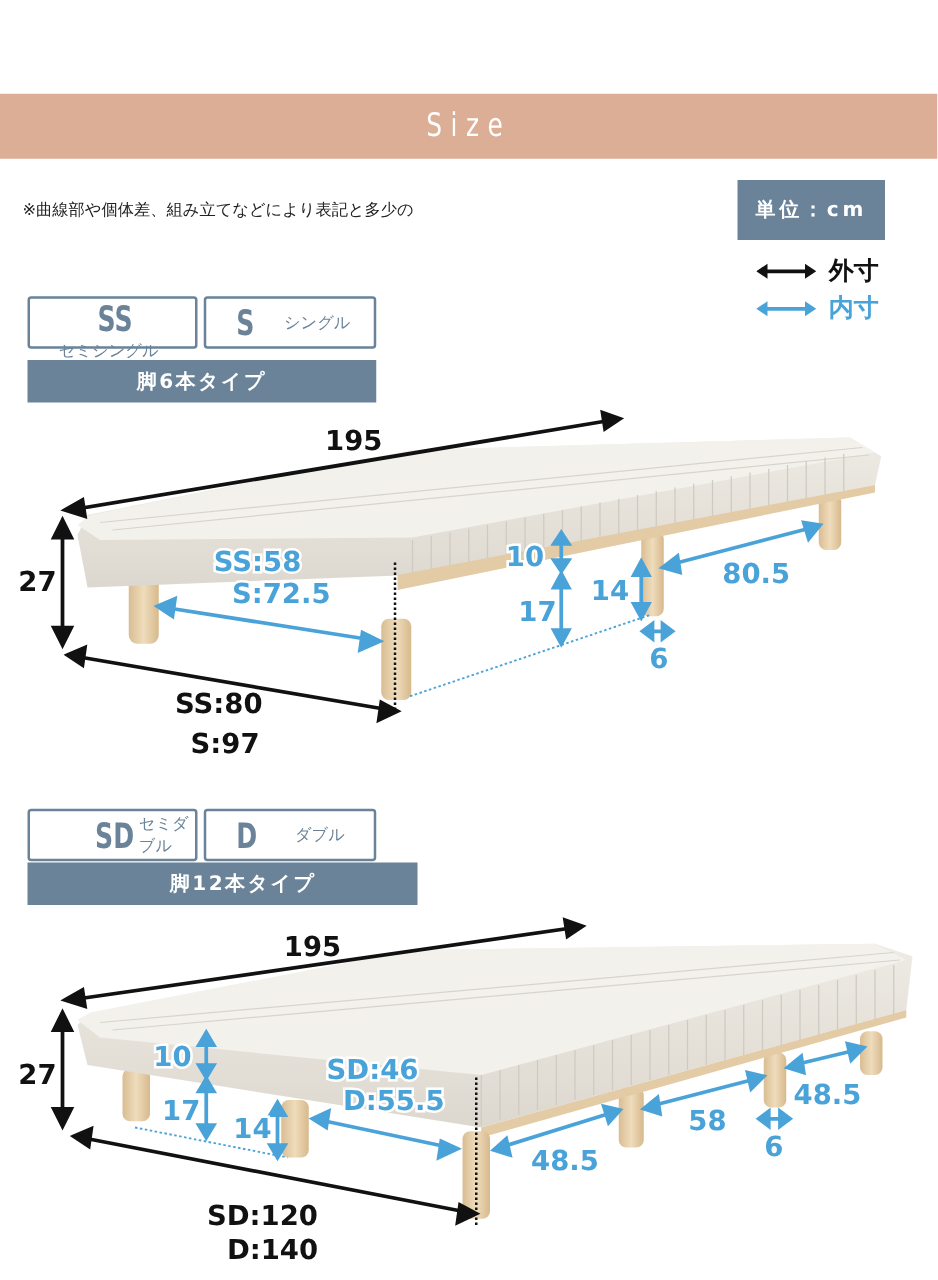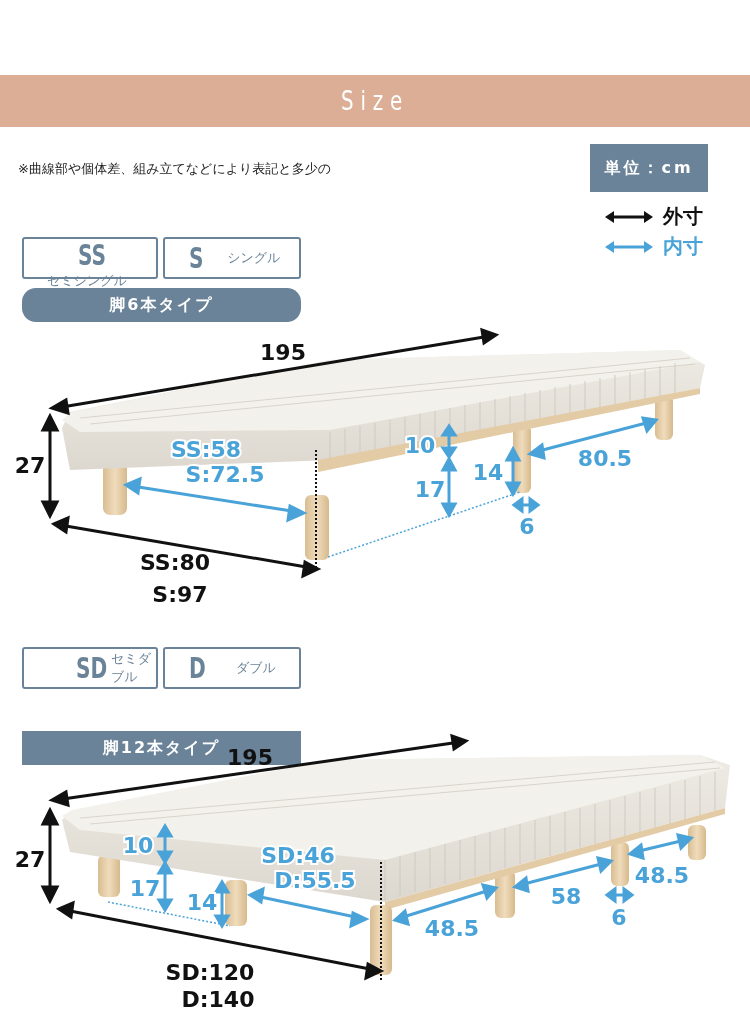--- a/index.html
+++ b/index.html
@@ -51,21 +51,21 @@
 </div>
 
 <div class="abs sizebox" style="left:22px; top:237px; width:136px;flex-direction:column;">
   <span class="code">SS</span>
   <span class="jp" style="margin-left:-6px;">セミシングル</span>
 </div>
 <div class="abs sizebox" style="left:163px; top:237px; width:138px;">
   <span class="code" style="margin-left:24px;">S</span>
   <span class="jp" style="margin-left:20px;">シングル</span>
 </div>
-<div class="abs typebar" style="top:288px;border-radius:14px;">脚6本タイプ</div>
+<div class="abs typebar" style="top:288px;">脚6本タイプ</div>
 
 <svg class="abs" style="left:0; top:320px;" width="750" height="290">
   <defs>
     <linearGradient id="wood" x1="0" x2="1">
         <stop offset="0" stop-color="#d9bd92"></stop>
         <stop offset="0.5" stop-color="#efdcbc"></stop>
         <stop offset="1" stop-color="#d7b98c"></stop>
       </linearGradient>
     <linearGradient id="matFront" x1="0" y1="0" x2="0" y2="1">
         <stop offset="0" stop-color="#eeebe4"></stop>
@@ -167,21 +167,21 @@
 </svg>
 
 <div class="abs sizebox" style="left:22px; top:647px; width:136px;padding-left:40px;">
   <span class="code">SD</span>
   <span class="jp" style="margin-left:-4px;">セミダブル</span>
 </div>
 <div class="abs sizebox" style="left:163px; top:647px; width:138px;">
   <span class="code" style="margin-left:24px;">D</span>
   <span class="jp" style="margin-left:26px;">ダブル</span>
 </div>
-<div class="abs typebar" style="top:731px;">脚12本タイプ</div>
+<div class="abs typebar" style="top:690px;padding-left:33px;">脚12本タイプ</div>
 
 <svg class="abs" style="left:0; top:730px;" width="750" height="294">
   <defs>
     <linearGradient id="wood2" x1="0" x2="1">
         <stop offset="0" stop-color="#d9bd92"></stop>
         <stop offset="0.5" stop-color="#efdcbc"></stop>
         <stop offset="1" stop-color="#d7b98c"></stop>
       </linearGradient>
     <linearGradient id="matFront2" x1="0" y1="0" x2="0" y2="1">
         <stop offset="0" stop-color="#eeebe4"></stop>

